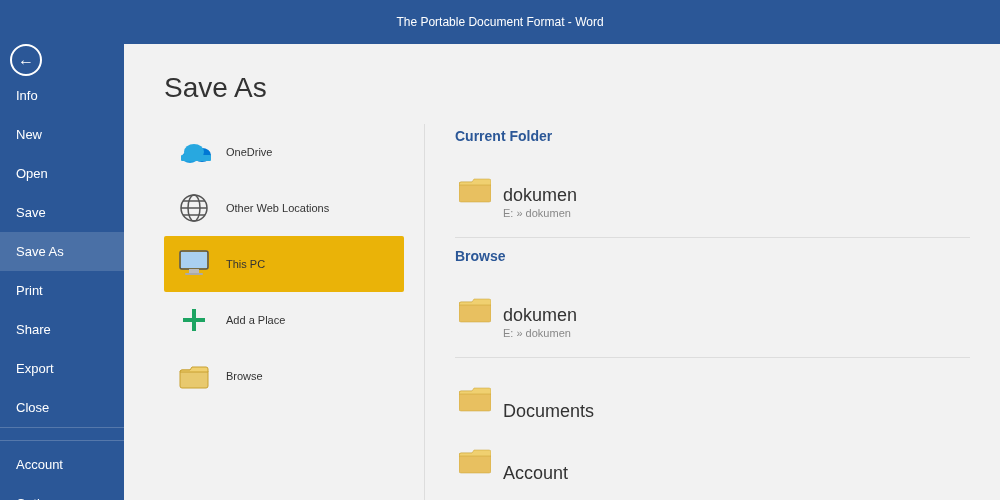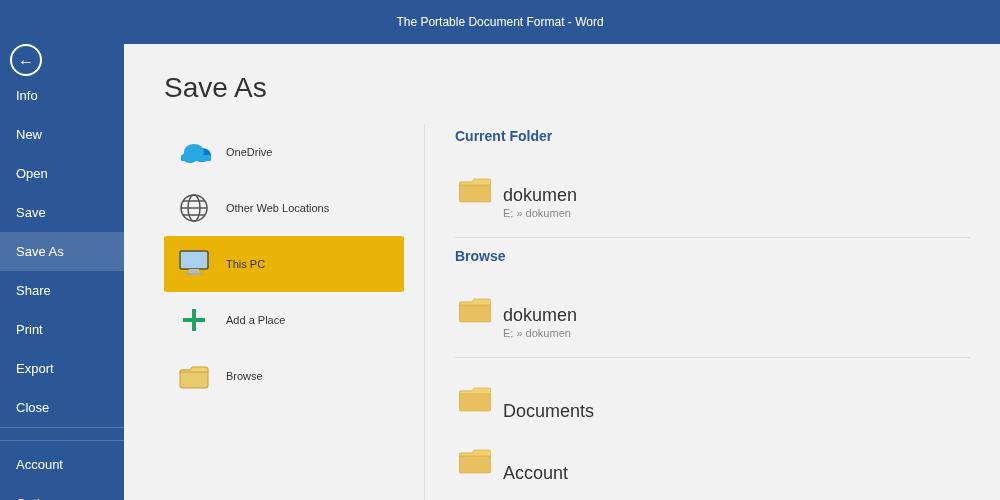--- a/index.html
+++ b/index.html
@@ -195,22 +195,22 @@
   <div class="sidebar">
     <div class="sidebar-back">
       <div class="back-circle">←</div>
     </div>
     <div class="sidebar-nav">
       <div class="sidebar-item">Info</div>
       <div class="sidebar-item">New</div>
       <div class="sidebar-item">Open</div>
       <div class="sidebar-item">Save</div>
       <div class="sidebar-item active">Save As</div>
+      <div class="sidebar-item">Print</div>
       <div class="sidebar-item">Share</div>
-      <div class="sidebar-item">Print</div>
       <div class="sidebar-item">Export</div>
       <div class="sidebar-item">Close</div>
     </div>
     <div class="sidebar-bottom">
       <div class="sidebar-divider"></div>
       <div class="sidebar-item">Account</div>
       <div class="sidebar-item">Options</div>
     </div>
   </div>
 

